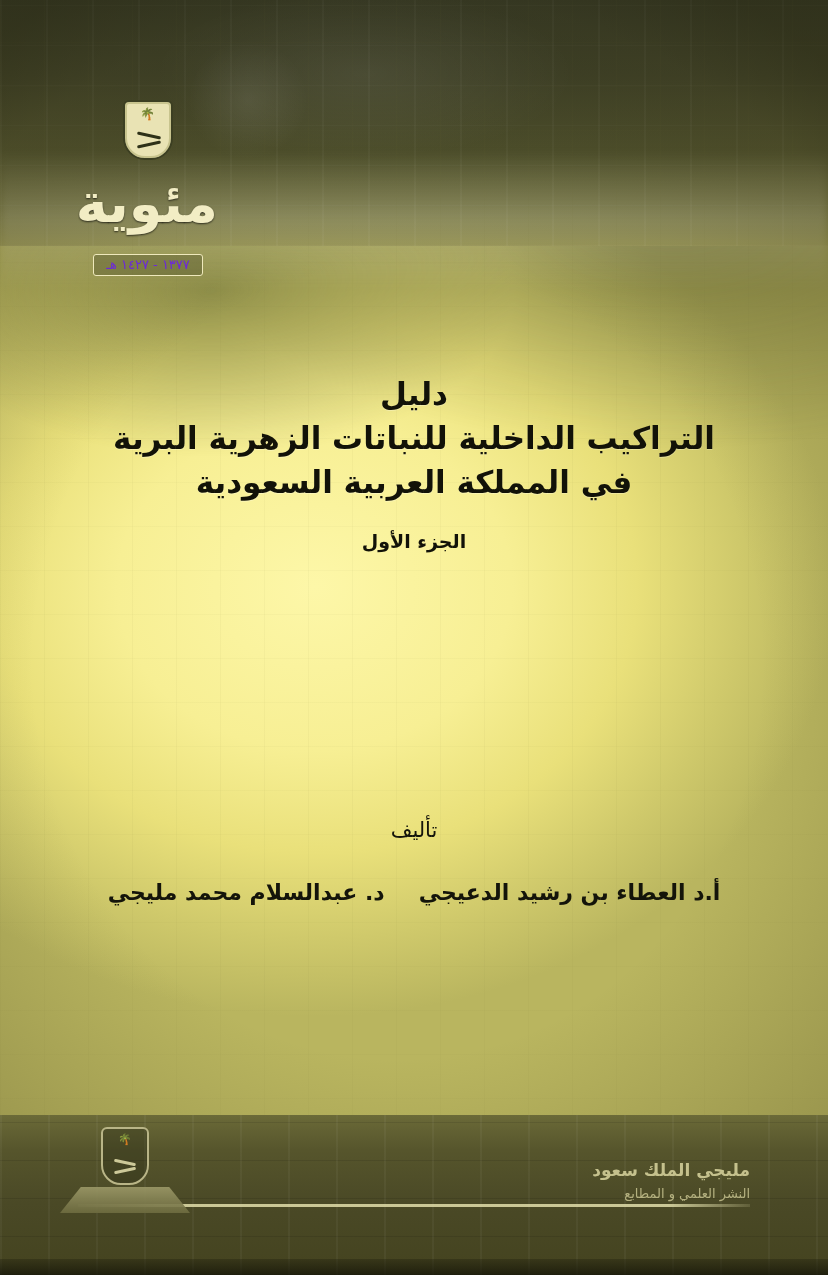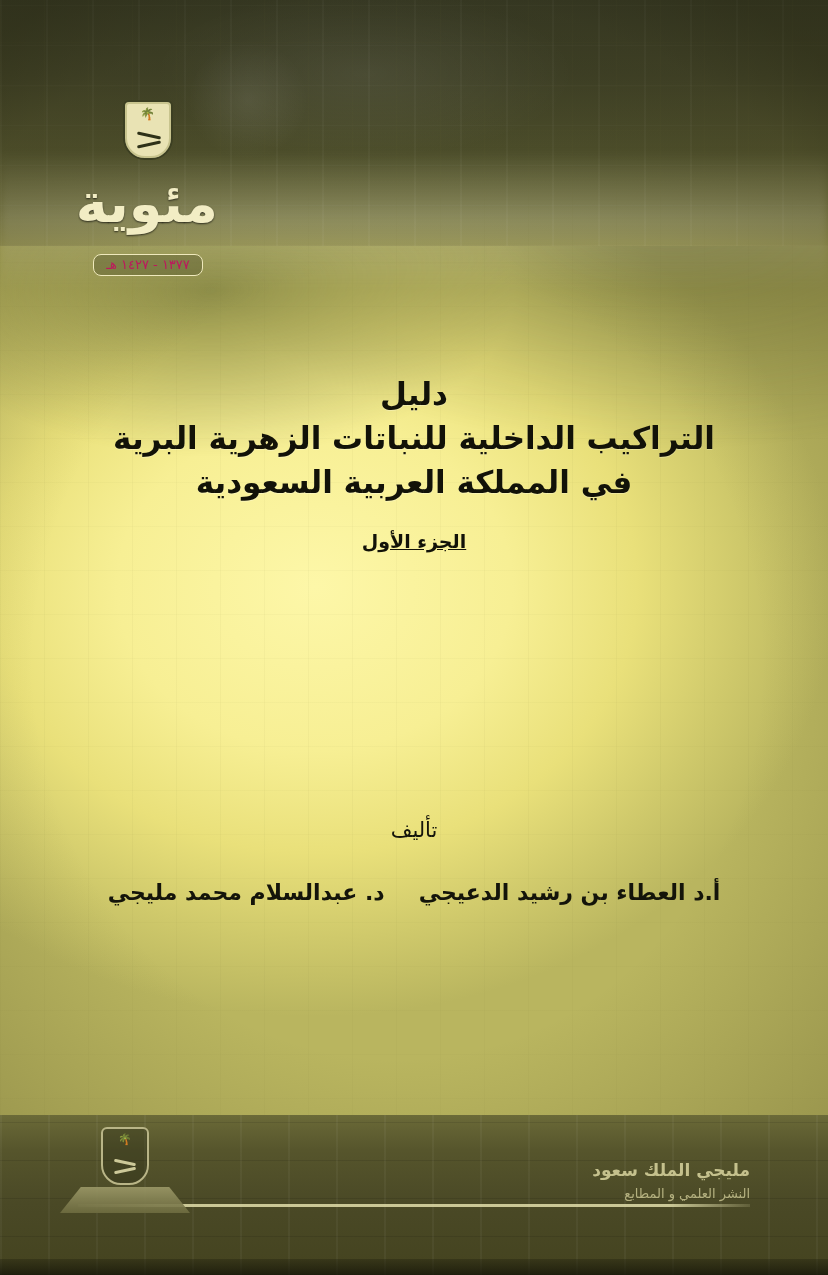--- a/index.html
+++ b/index.html
@@ -169,22 +169,22 @@
     line-height: 96px;
     text-shadow: 0 1px 2px rgba(0,0,0,0.65);
     white-space: nowrap;
     overflow: hidden;
   }
   .seal-dates {
     margin-top: 2px;
     display: inline-block;
     padding: 2px 12px 3px;
     border: 1.5px solid #efe9bc;
-    border-radius: 8px;
-    color: #be185d;
+    border-radius: 3px;
+    color: #6d28d9;
     font-size: 13px;
     letter-spacing: 1px;
     background: rgba(40,42,20,0.25);
   }
 
   
   .title-block {
     position: absolute;
     left: 0; right: 0;
     top: 372px;
@@ -197,21 +197,20 @@
     font-weight: 700;
     line-height: 1.42;
     letter-spacing: 0px;
     text-shadow: 0 1px 0 rgba(255,255,255,0.25);
   }
   .title-line1 { font-size: 31px; }
   .title-volume {
     margin-top: 26px;
     font-size: 19px;
     font-weight: 700;
-    text-decoration: underline;
   }
 
   
   .authors-block {
     position: absolute;
     left: 0; right: 0;
     top: 818px;
     text-align: center;
     color: #14140a;
     direction: rtl;

